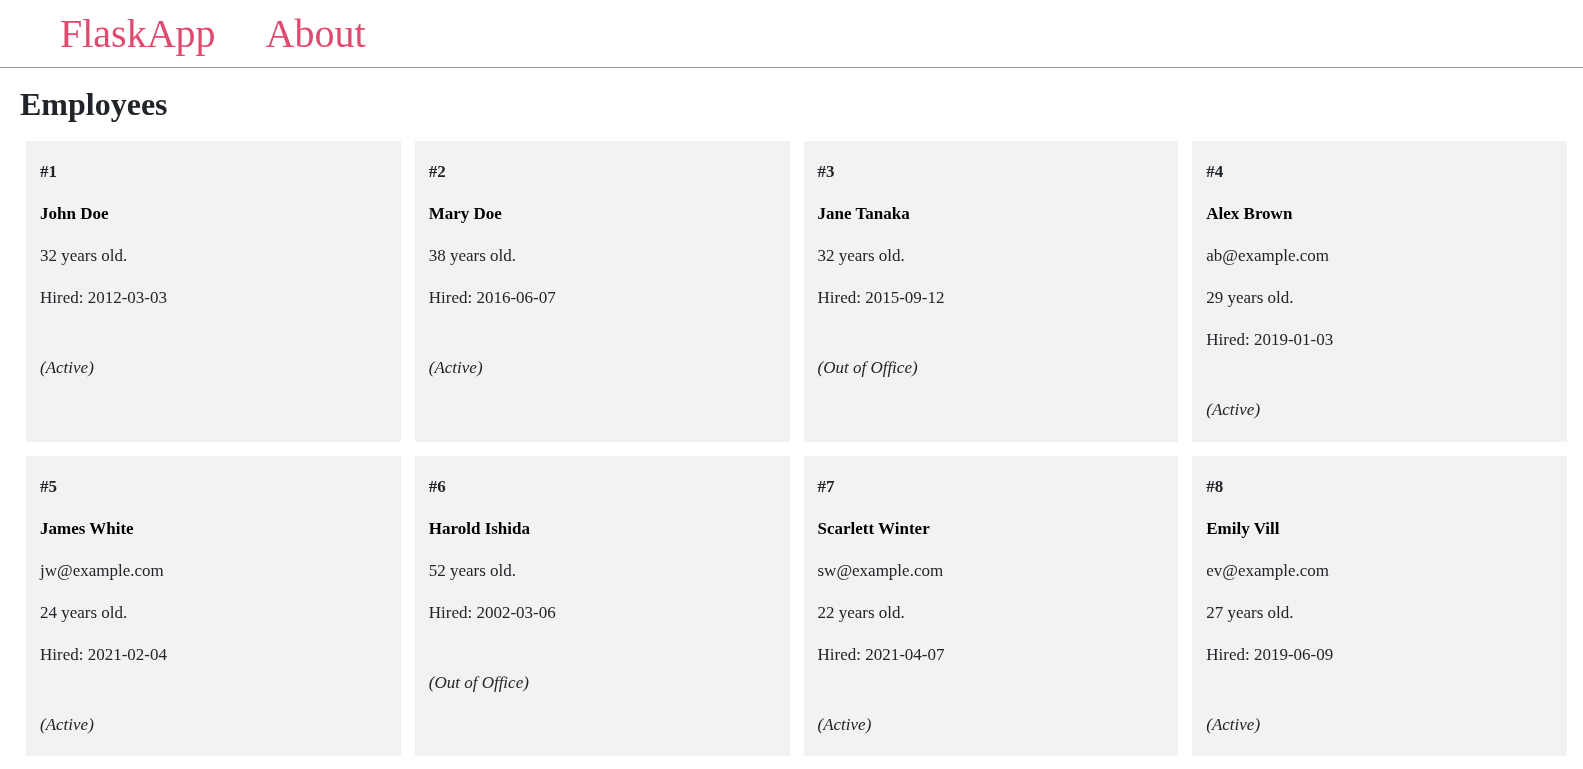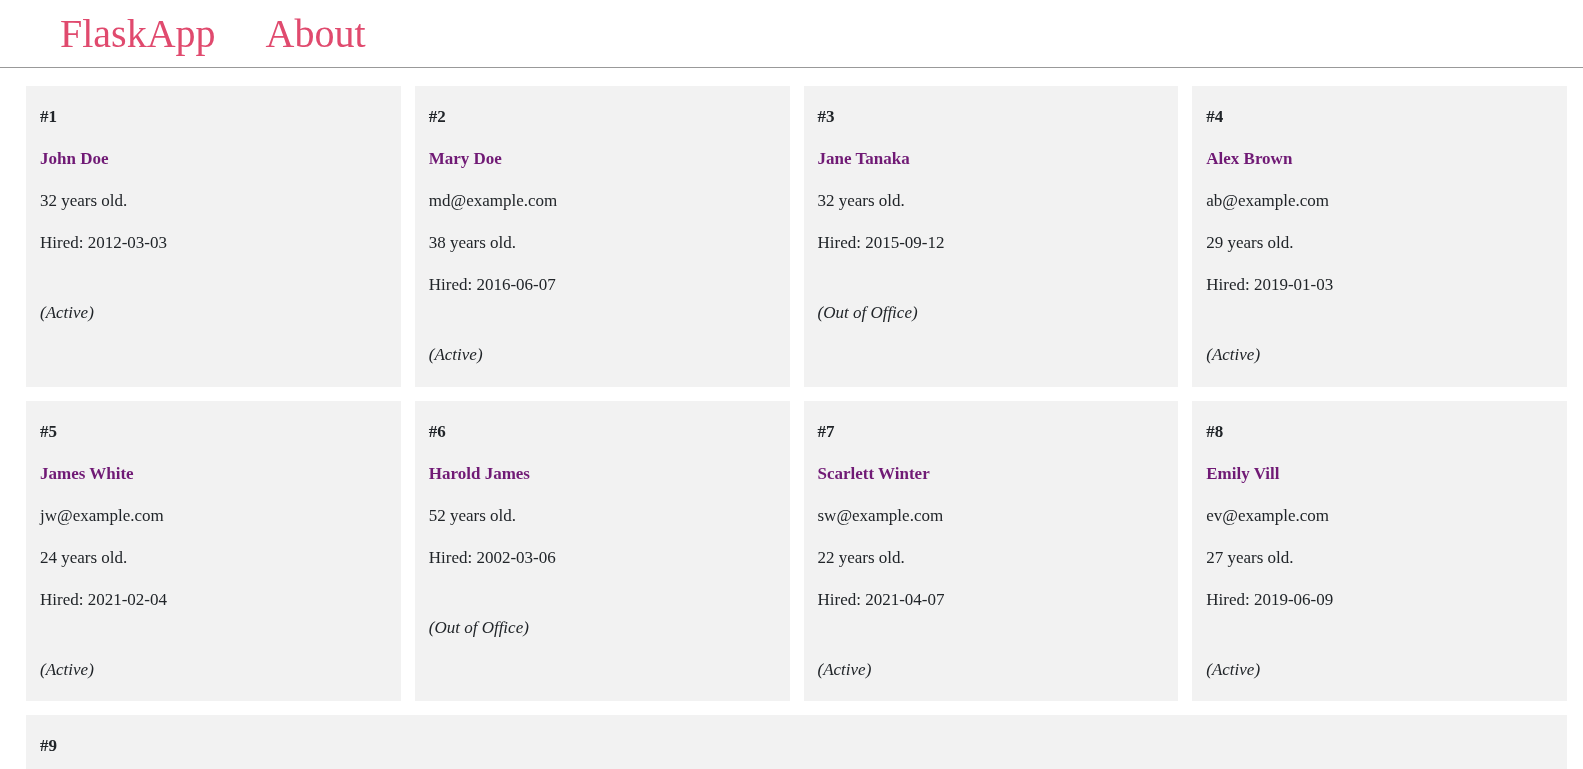--- a/index.html
+++ b/index.html
@@ -54,50 +54,50 @@
       margin-bottom: 20px;
       line-height: 1.3;
     }
     .card p:last-child {
       margin-bottom: 0;
     }
     .emp-id {
       font-weight: bold;
     }
     .emp-name {
-      color: #701a75;
+      color: #000000;
       font-weight: bold;
     }
     .emp-status {
       font-style: italic;
       margin-top: 48px;
     }
   </style>
 </head>
 <body>
 
 <nav class="navbar">
   <a href="#">FlaskApp</a>
   <a href="#">About</a>
 </nav>
 
 <div class="container">
+  <h1 class="page-title">Employees</h1>
 
   <div class="grid" id="employee-grid">
       <div class="card">
         <p class="emp-id">#1</p>
         <p class="emp-name">John Doe</p>
         <p>32 years old.</p>
         <p>Hired: 2012-03-03</p>
         <p class="emp-status">(Active)</p>
       </div>
       <div class="card">
         <p class="emp-id">#2</p>
         <p class="emp-name">Mary Doe</p>
-        <p>md@example.com</p>
         <p>38 years old.</p>
         <p>Hired: 2016-06-07</p>
         <p class="emp-status">(Active)</p>
       </div>
       <div class="card">
         <p class="emp-id">#3</p>
         <p class="emp-name">Jane Tanaka</p>
         <p>32 years old.</p>
         <p>Hired: 2015-09-12</p>
         <p class="emp-status">(Out of Office)</p>
@@ -113,21 +113,21 @@
       <div class="card">
         <p class="emp-id">#5</p>
         <p class="emp-name">James White</p>
         <p>jw@example.com</p>
         <p>24 years old.</p>
         <p>Hired: 2021-02-04</p>
         <p class="emp-status">(Active)</p>
       </div>
       <div class="card">
         <p class="emp-id">#6</p>
-        <p class="emp-name">Harold James</p>
+        <p class="emp-name">Harold Ishida</p>
         <p>52 years old.</p>
         <p>Hired: 2002-03-06</p>
         <p class="emp-status">(Out of Office)</p>
       </div>
       <div class="card">
         <p class="emp-id">#7</p>
         <p class="emp-name">Scarlett Winter</p>
         <p>sw@example.com</p>
         <p>22 years old.</p>
         <p>Hired: 2021-04-07</p>

